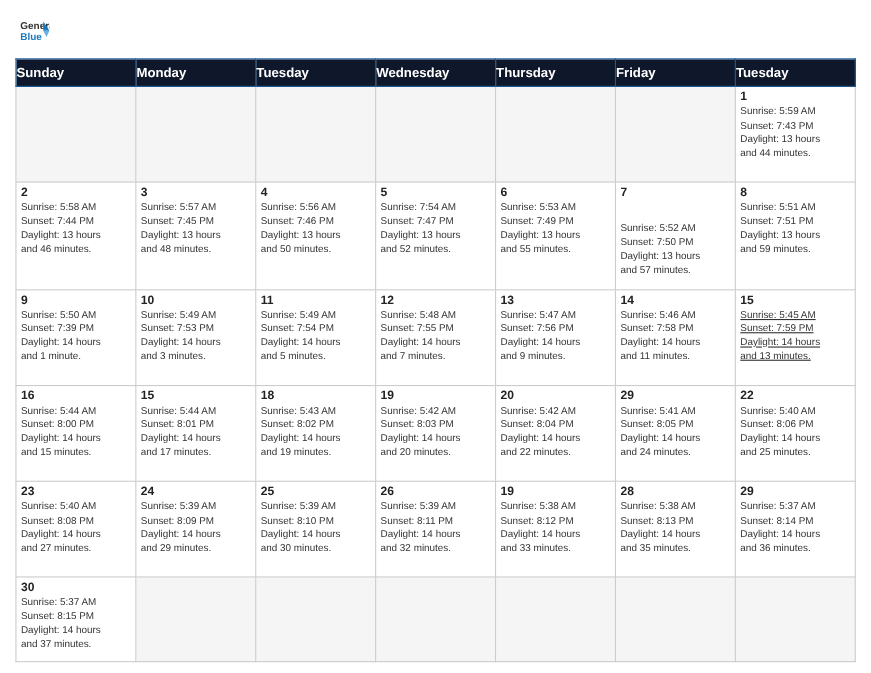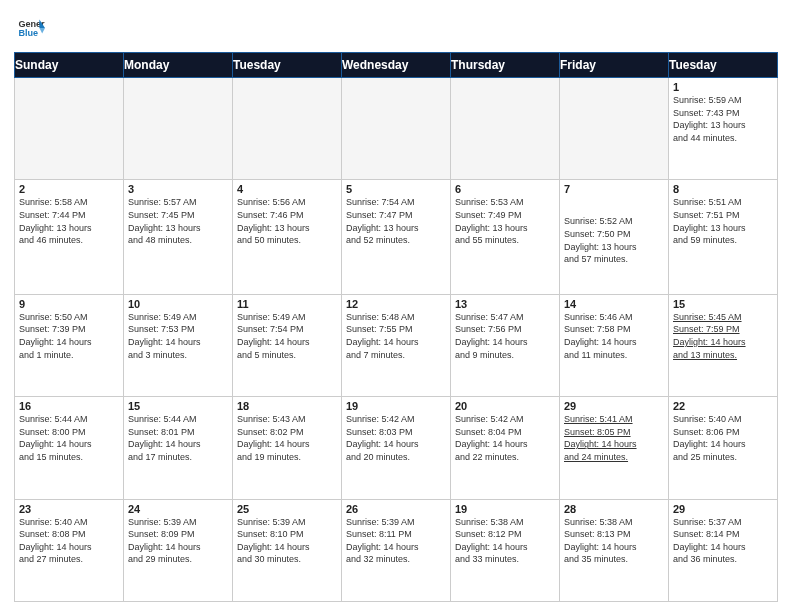--- a/index.html
+++ b/index.html
@@ -271,21 +271,21 @@
           </td>
           <td>
             <span class="day-num">20</span>
             <div class="day-info" style="white-space: pre-line;">Sunrise: 5:42 AM
 Sunset: 8:04 PM
 Daylight: 14 hours
 and 22 minutes.</div>
           </td>
           <td>
             <span class="day-num">29</span>
-            <div class="day-info" style="white-space: pre-line; text-decoration: underline;">Sunrise: 5:41 AM
+            <div class="day-info" style="white-space: pre-line;">Sunrise: 5:41 AM
 Sunset: 8:05 PM
 Daylight: 14 hours
 and 24 minutes.</div>
           </td>
           <td>
             <span class="day-num">22</span>
             <div class="day-info" style="white-space: pre-line;">Sunrise: 5:40 AM
 Sunset: 8:06 PM
 Daylight: 14 hours
 and 25 minutes.</div>
@@ -334,16 +334,31 @@
 Daylight: 14 hours
 and 35 minutes.</div>
           </td>
           <td>
             <span class="day-num">29</span>
             <div class="day-info" style="white-space: pre-line;">Sunrise: 5:37 AM
 Sunset: 8:14 PM
 Daylight: 14 hours
 and 36 minutes.</div>
           </td>
+        </tr>
+        <tr>
+          <td class="last-row">
+            <span class="day-num">30</span>
+            <div class="day-info" style="white-space: pre-line;">Sunrise: 5:37 AM
+Sunset: 8:15 PM
+Daylight: 14 hours
+and 37 minutes.</div>
+          </td>
+          <td class="empty last-row"></td>
+          <td class="empty last-row"></td>
+          <td class="empty last-row"></td>
+          <td class="empty last-row"></td>
+          <td class="empty last-row"></td>
+          <td class="empty last-row"></td>
         </tr>
       </tbody>
   </table>
 </div>
 
 </body></html>

